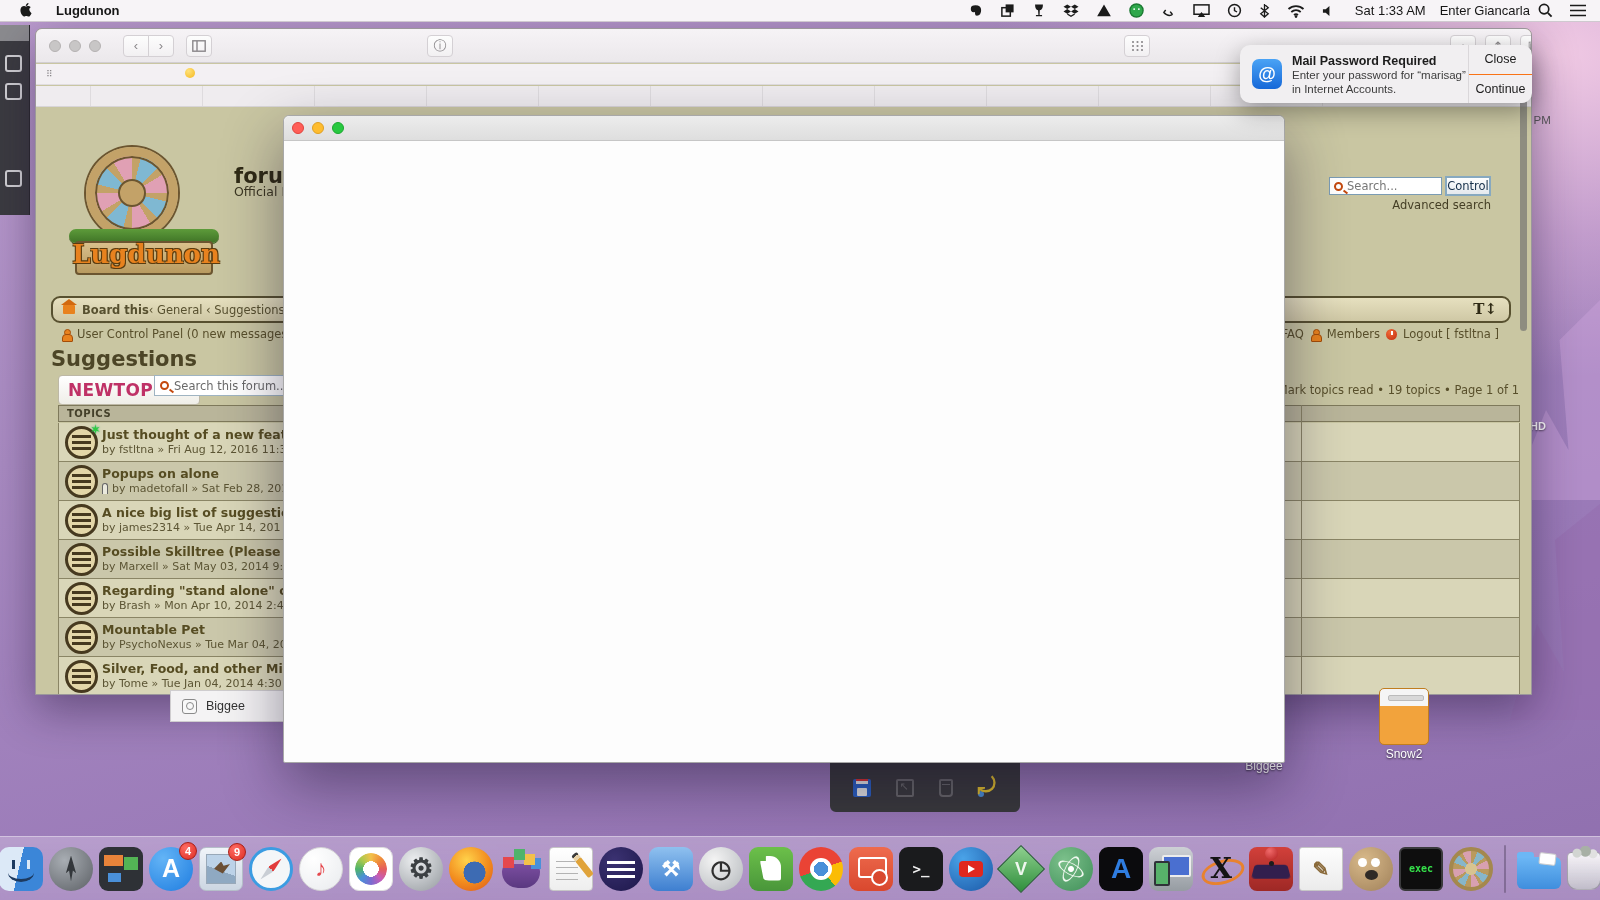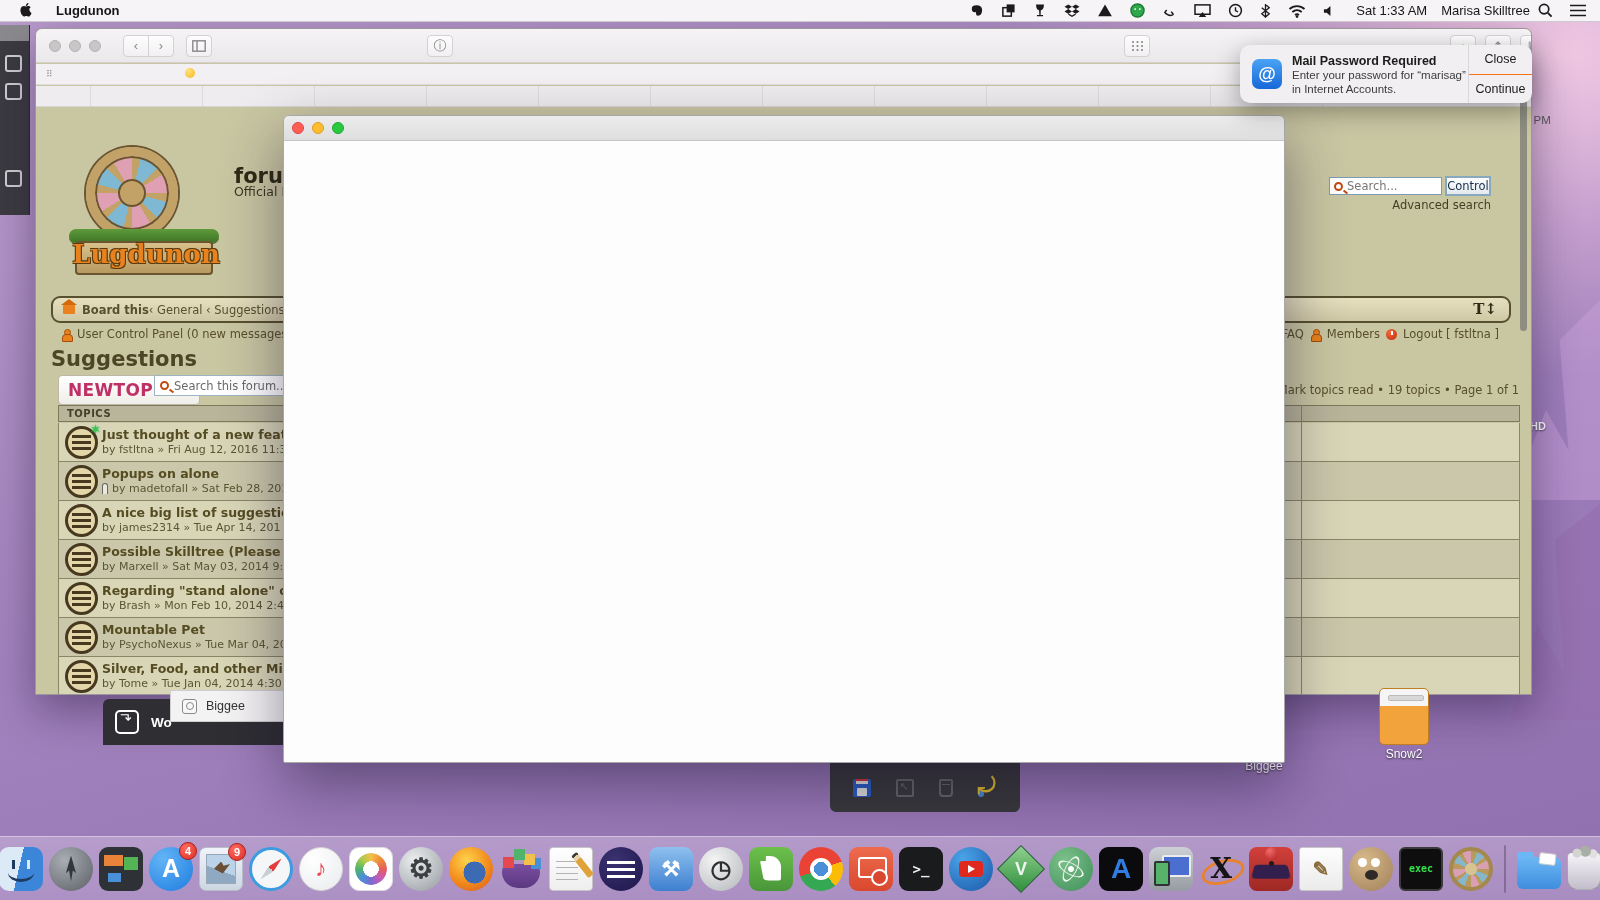--- a/index.html
+++ b/index.html
@@ -317,21 +317,21 @@
             <circle cx="9" cy="12.6" r="1.3" fill="#1b1b1b"></circle>
           </svg>
         </span>
       <span class="mini-ic">
           <svg width="13" height="14" viewBox="0 0 14 14">
             <path fill="#1b1b1b" d="M1 5h3l4-3.5v11L4 9H1z"></path>
           </svg>
         </span>
     </span>
     <span id="menu-clock">Sat 1:33 AM</span>
-    <span id="menu-user">Marisa Skilltree</span>
+    <span id="menu-user">Enter Giancarla</span>
     <span class="mstat">
       <span class="mini-ic">
           <svg width="15" height="15" viewBox="0 0 16 16">
             <circle cx="6.5" cy="6.5" r="5" fill="none" stroke="#1b1b1b" stroke-width="1.8"></circle>
             <path stroke="#1b1b1b" stroke-width="2" d="m10.5 10.5 4 4"></path>
           </svg>
         </span>
       <span class="mini-ic">
           <svg width="16" height="13" viewBox="0 0 16 13">
             <path stroke="#1b1b1b" stroke-width="1.7" d="M0 1.5h16M0 6.5h16M0 11.5h16"></path>
@@ -494,21 +494,21 @@
             <span class="title">Possible Skilltree (Please Vote)</span>
             <span class="meta">
               <span>by Marxell » Sat May 03, 2014 9:</span>
             </span>
           </div>
           <div class="trow">
             <span class="ticon"></span>
 
             <span class="title">Regarding "stand alone" offline</span>
             <span class="meta">
-              <span>by Brash » Mon Feb 10, 2014 2:4</span>
+              <span>by Brash » Mon Apr 10, 2014 2:4</span>
             </span>
           </div>
           <div class="trow">
             <span class="ticon"></span>
 
             <span class="title">Mountable Pet</span>
             <span class="meta">
               <span>by PsychoNexus » Tue Mar 04, 20</span>
             </span>
           </div>
@@ -529,24 +529,20 @@
   <div id="snow2">
     <div class="drive"></div>
     <div class="dlabel">Snow2</div>
   </div>
   <div id="biggee-label">
     <div class="dlabel">Biggee</div>
   </div>
   <div id="frag-hd">HD</div>
   <div id="frag-clock">7 PM</div>
 
-  <div id="win-wo">
-    <span class="woico"></span>
-    <span class="wotxt">Wo</span>
-  </div>
   <div id="menu-biggee">
     <span class="dico"></span>
     <span class="dlab">Biggee</span>
   </div>
 
   <div id="darkbar">
     <span class="db-ic db-floppy"></span>
     <span class="db-ic db-restore"></span>
     <span class="db-ic db-trash"></span>
     <span class="db-ic db-undo"></span>

